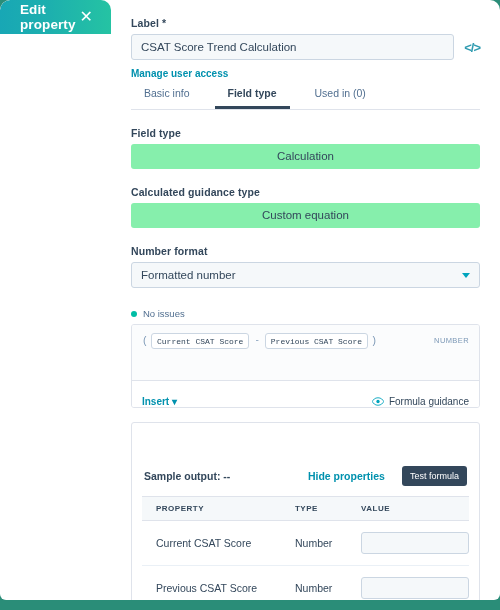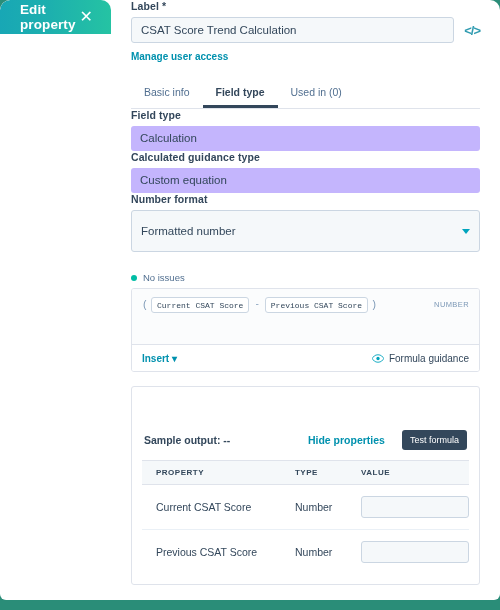--- a/index.html
+++ b/index.html
@@ -50,21 +50,21 @@
     padding: 0 20px;
     overflow: hidden;
   }
   .fld-label {
     font-size: 10.5px;
     font-weight: bold;
     color: #33475b;
     margin-bottom: 5px;
     letter-spacing: .1px;
   }
-  .blk { }
+  .blk { margin-top: 17px; }
   .label-row { display: flex; align-items: center; gap: 10px; }
   .inp {
     flex: 1 1 auto;
     height: 26px;
     border: 1px solid #cbd6e2;
     border-radius: 3px;
     background: #f5f8fa;
     font-size: 11.5px;
     color: #33475b;
     padding: 0 9px;
@@ -84,52 +84,52 @@
     display: inline-block;
     margin-top: 8px;
     font-size: 10px;
     font-weight: bold;
     color: #0091ae;
     text-decoration: none;
     cursor: pointer;
   }
   
   .tabs {
-    margin-top: 16px;
     display: flex;
     align-items: center;
     border-bottom: 1px solid #dfe3eb;
-    gap: 0;
+    gap: 12px;
   }
   .tab {
     font-size: 10.5px;
     color: #516f90;
     padding: 6px 13px 7px 13px;
     cursor: pointer;
     border-bottom: 3px solid transparent;
     white-space: nowrap;
   }
   .tab.active {
     color: #33475b;
     font-weight: bold;
     border-bottom-color: #33475b;
   }
   
   .ro {
     height: 25px;
     border-radius: 3px;
-    background: #c4b5fd;
+    background: #86efac;
     font-size: 11.5px;
     color: #33475b;
     padding: 0 9px;
     line-height: 25px;
     width: 100%;
+    text-align: center;
   }
   .sel {
-    height: 42px;
+    height: 26px;
     border: 1px solid #cbd6e2;
     border-radius: 3px;
     background: #f5f8fa;
     font-size: 11.5px;
     color: #33475b;
     padding: 0 9px;
     line-height: 24px;
     display: flex;
     align-items: center;
     justify-content: space-between;
@@ -196,21 +196,21 @@
   .type-badge {
     font-size: 7.5px;
     color: #7c98b6;
     letter-spacing: .4px;
     margin-top: 3px;
   }
   .ftoolbar {
     border-top: 1px solid #dfe3eb;
     height: 27px;
     display: flex;
-    align-items: center;
+    align-items: flex-end;
     justify-content: space-between;
     padding: 0 10px;
     background: #ffffff;
   }
   .insert-btn {
     font-size: 10px;
     font-weight: bold;
     color: #0091ae;
     cursor: pointer;
   }

